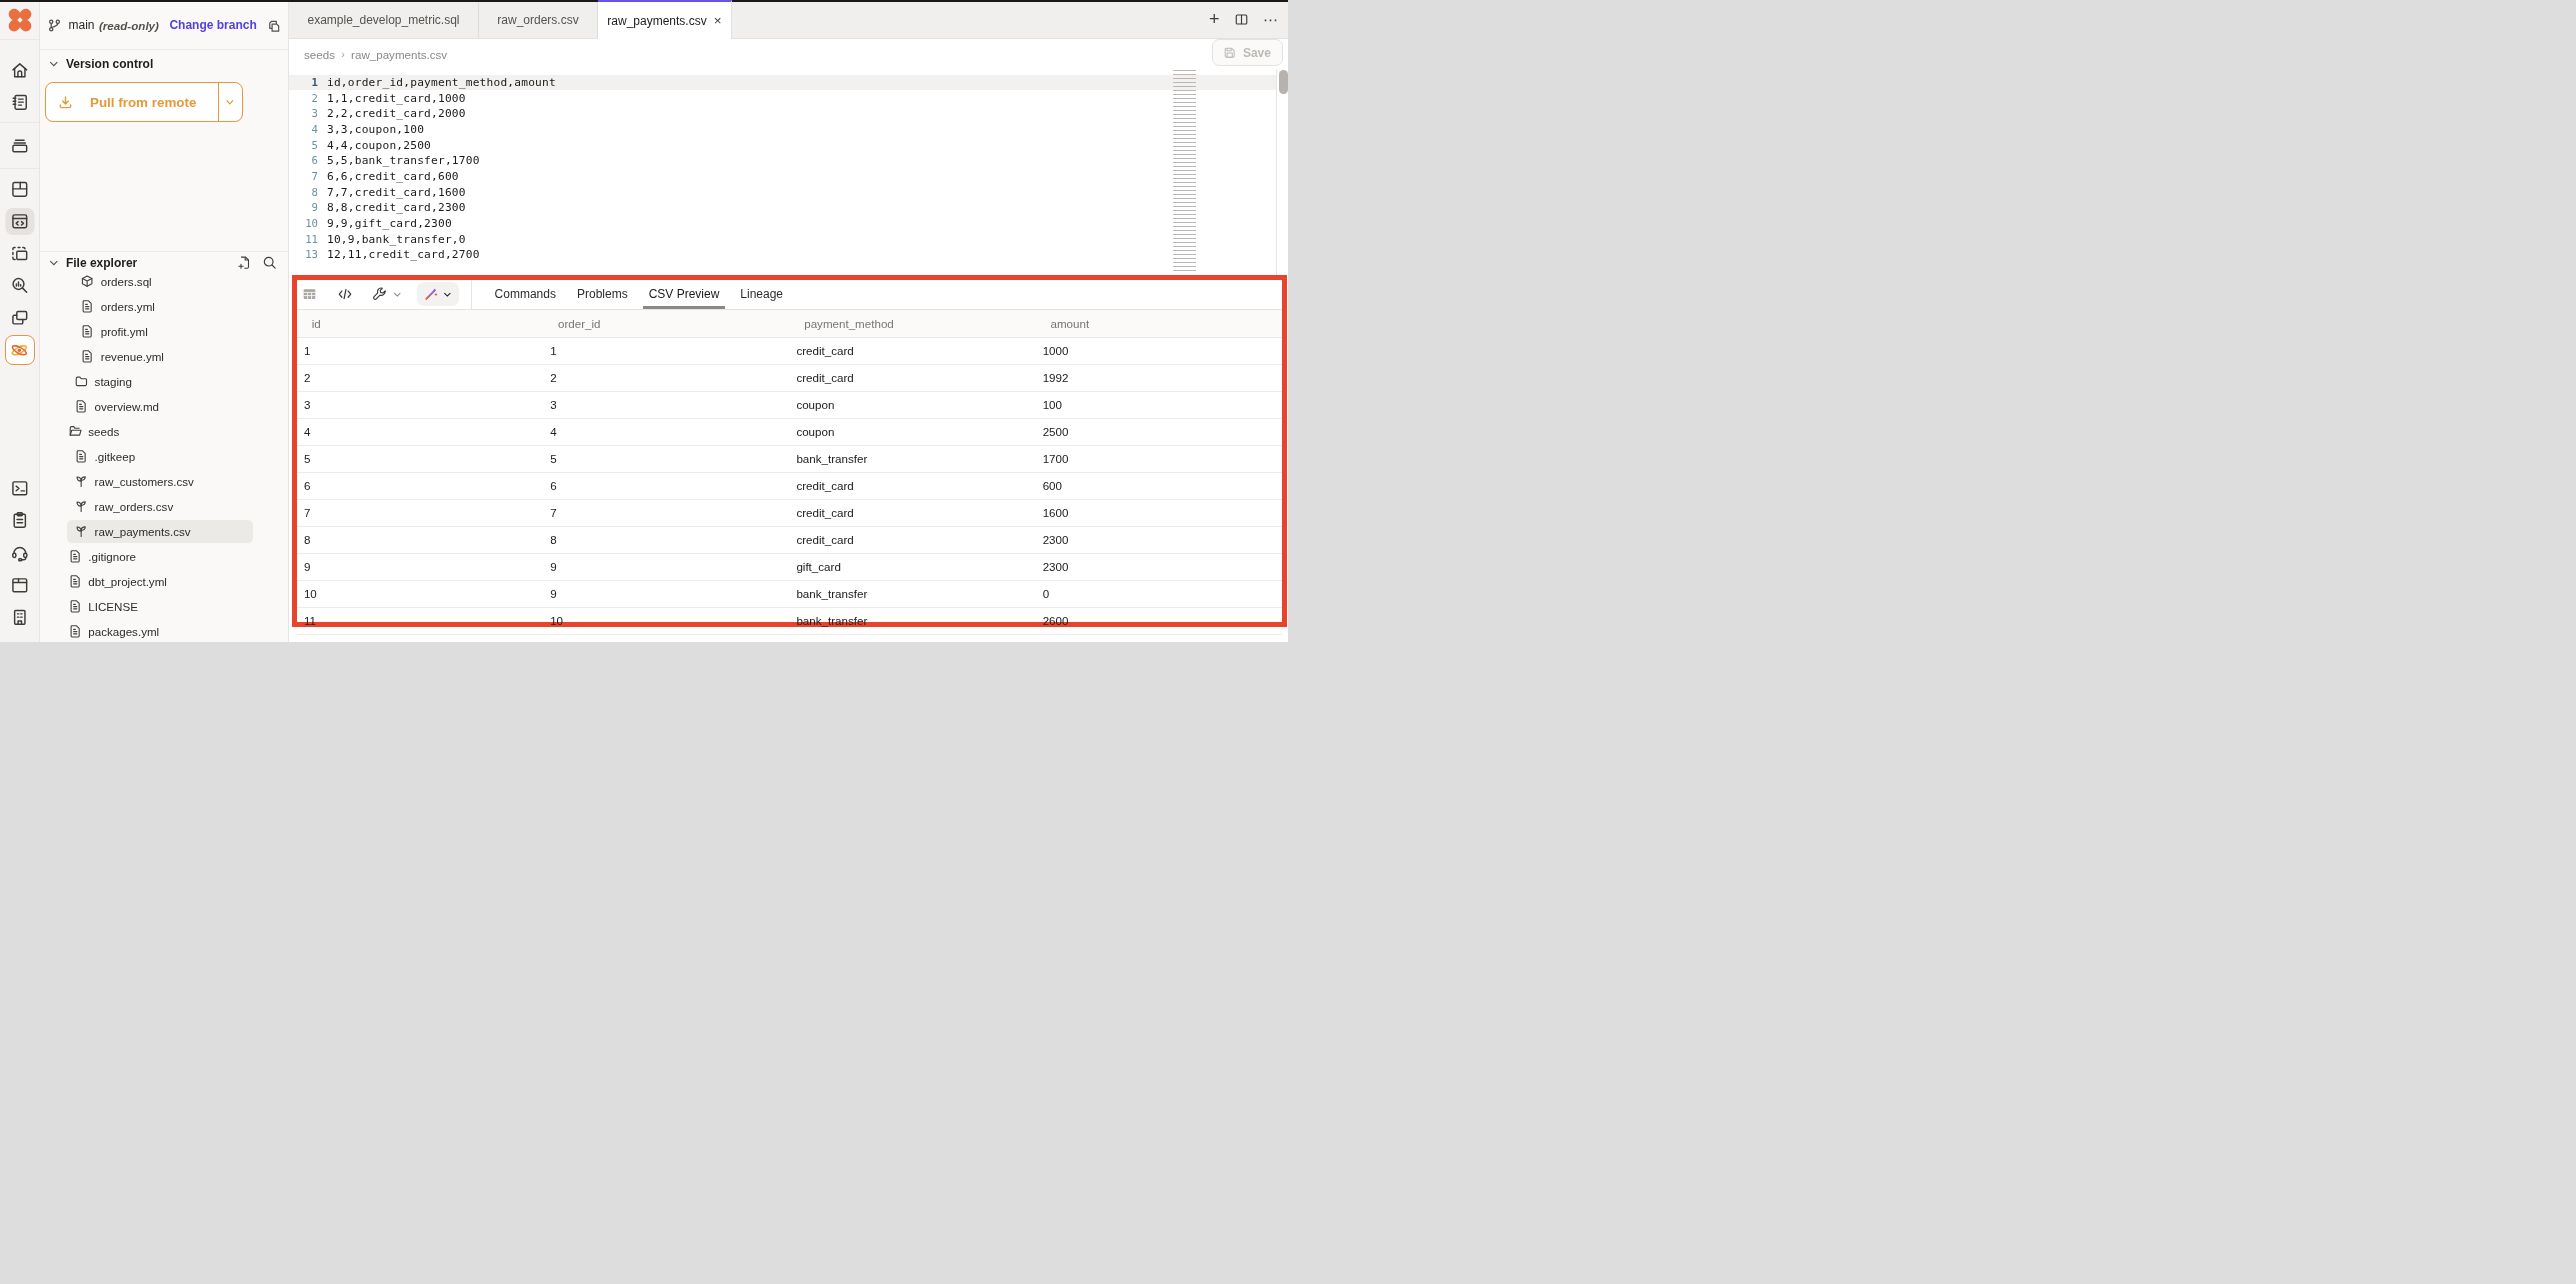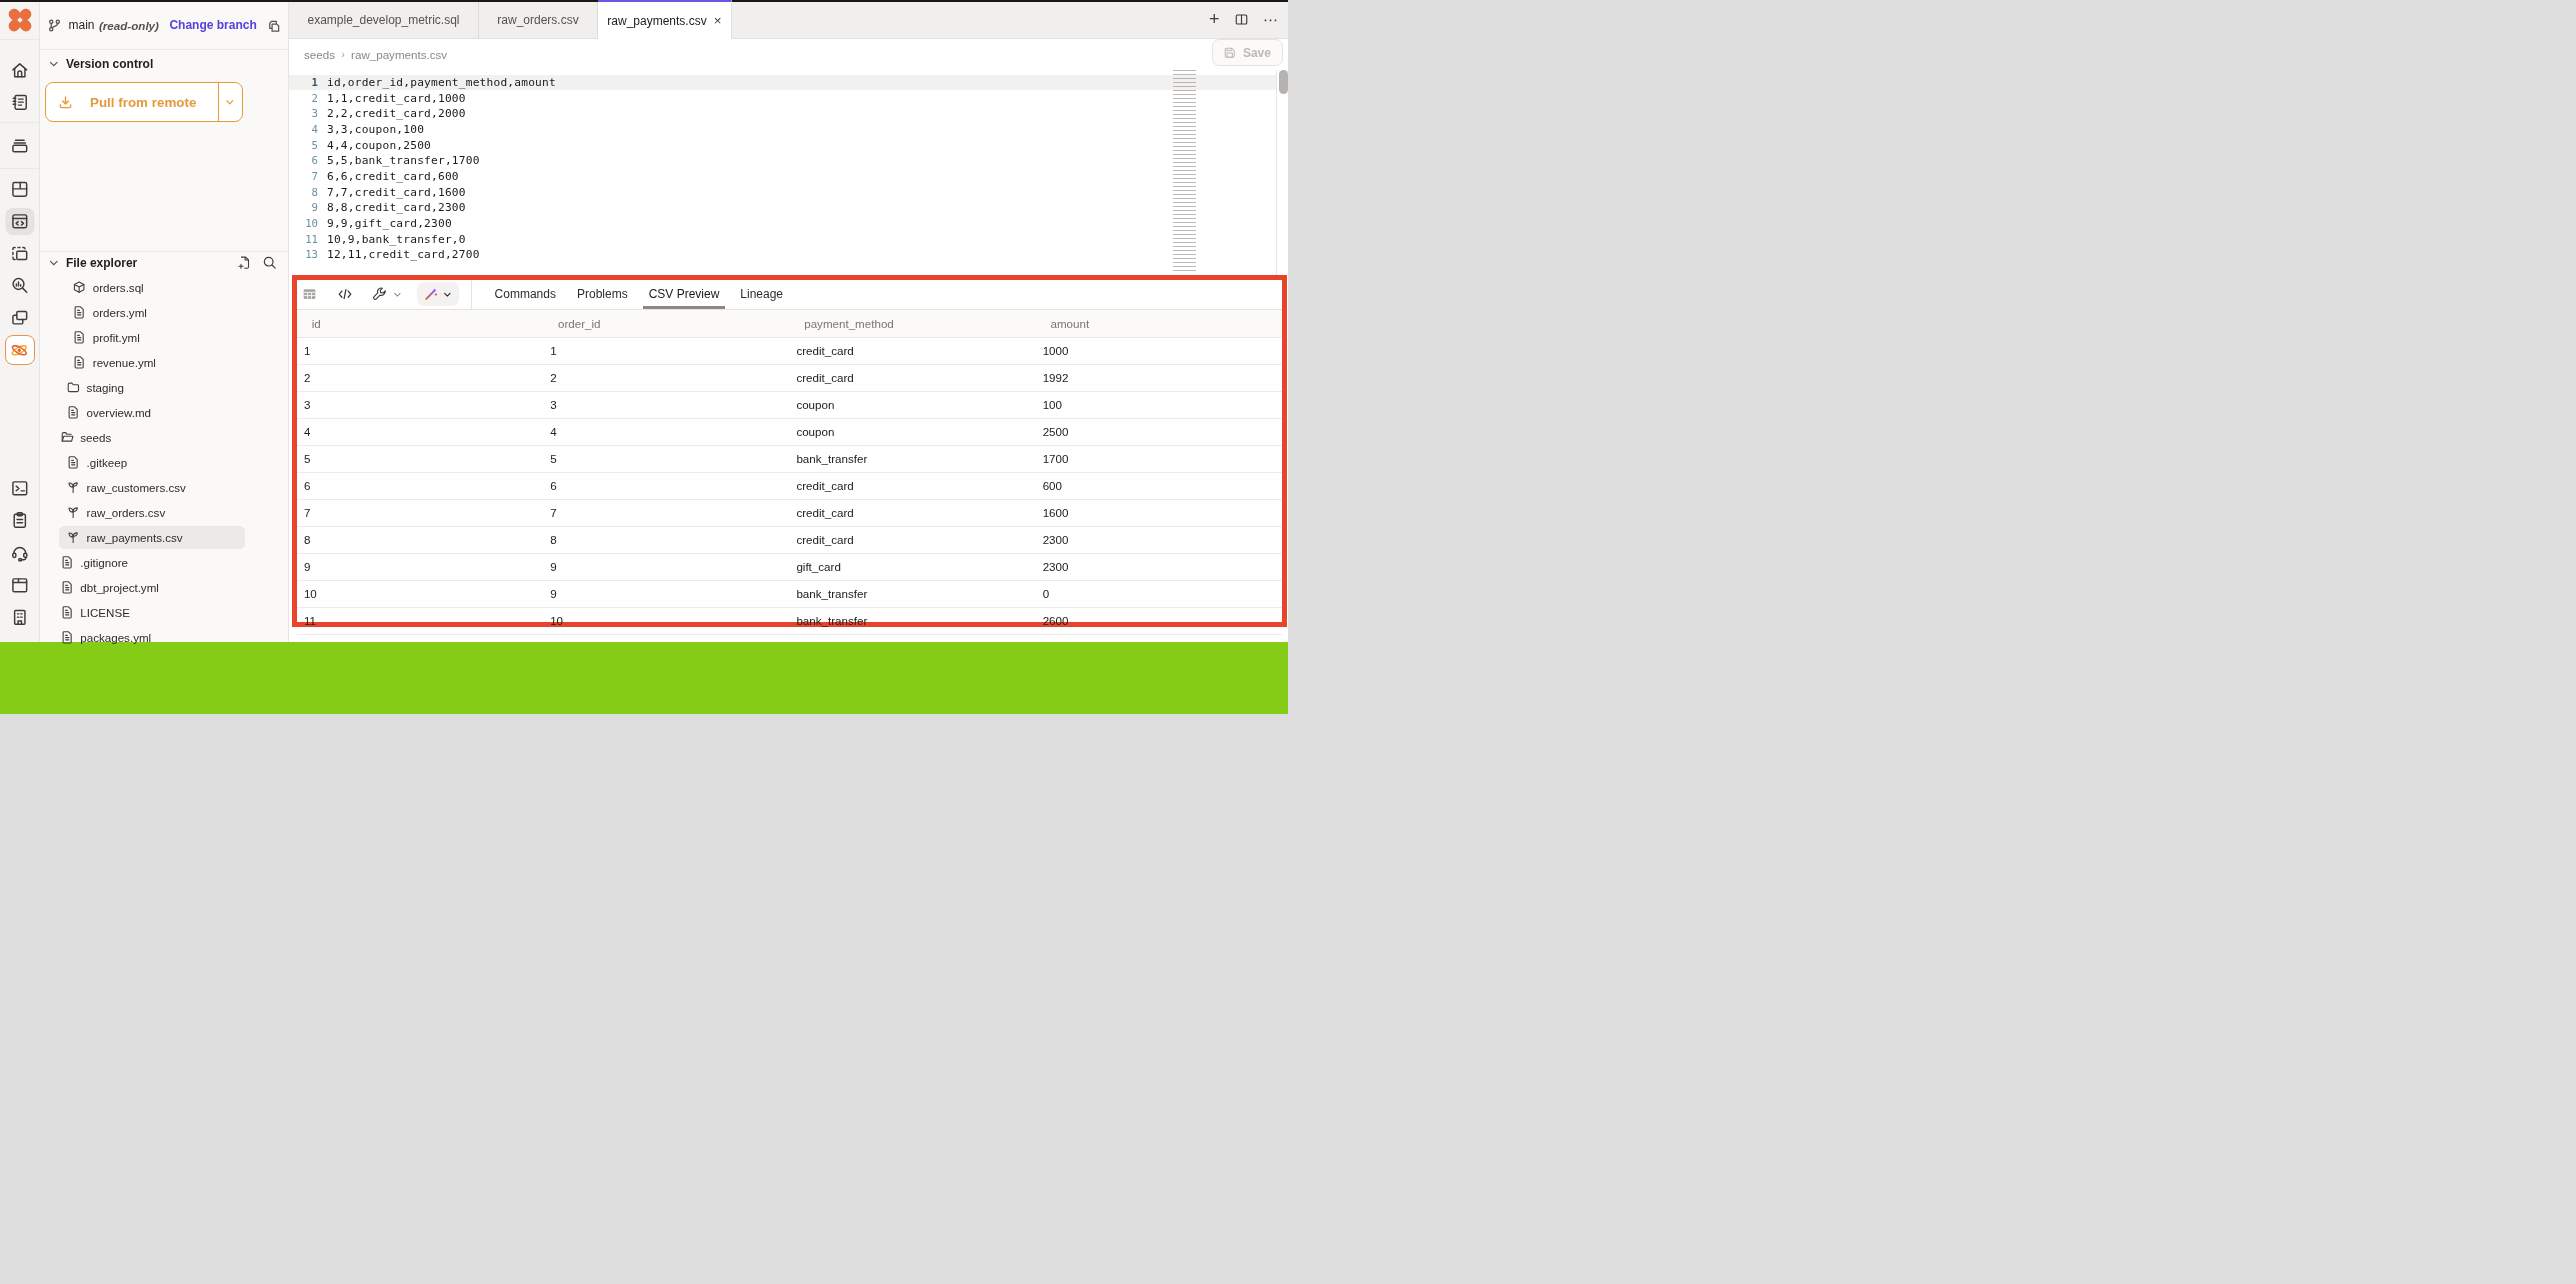--- a/index.html
+++ b/index.html
@@ -1,17 +1,17 @@
 <!DOCTYPE html>
 <html style="font-size:14.3px"><head>
 <meta charset="utf-8">
 <style>
   html,body{margin:0;padding:0;background:#ddd;font-family:"Liberation Sans",sans-serif;}
   *{box-sizing:border-box;}
-  .win{position:relative;width:1288px;height:714px;background:#84cc16;overflow:hidden;color:#201e1c;}
+  .win{position:relative;width:1288px;height:642px;background:#22c55e;overflow:hidden;color:#201e1c;}
   .topline{position:absolute;left:0;top:0;width:100%;height:1.8px;background:#1a1918;z-index:30;}
 
   
   .abar{position:absolute;left:0;top:0;width:40px;height:642px;background:#f5f4f2;border-right:0.9px solid #e7e5e2;z-index:5;}
   .ab-logo{position:absolute;left:0;top:1.8px;width:39px;height:38px;display:flex;align-items:center;justify-content:center;border-bottom:0.9px solid #eae8e5;}
   .ab-div{position:absolute;left:0;width:39px;height:0.9px;background:#eae8e5;}
   .ab-btn{position:absolute;left:50%;transform:translateX(-50%);width:29px;height:27px;display:flex;align-items:center;justify-content:center;color:#3e3b38;border-radius:7.2px;cursor:pointer;}
   .ab-btn svg{width:20.6px;height:20.6px;}
   .ab-btn.active{background:#e5e2df;}
   .ab-btn.accent{width:30px;height:30px;border:1.3px solid #e8924a;border-radius:8px;background:#fff;}
@@ -25,21 +25,21 @@
   .br-link{font-size:12px;font-weight:700;color:#5341e0;margin-left:auto;cursor:pointer;}
   .br-copy{color:#55524e;margin-left:9px;cursor:pointer;display:flex;}
   .sec-head{position:absolute;left:8px;display:flex;align-items:center;gap:6.3px;font-size:12px;font-weight:700;color:#201e1c;}
   .chev{color:#55524e;display:flex;}
   .pullbtn{position:absolute;left:4.5px;top:82px;width:198px;height:40px;border:1.3px solid #e49a3a;border-radius:8px;background:#fff;display:flex;align-items:stretch;color:#e49a3a;cursor:pointer;}
   .pull-main{flex:1;display:flex;align-items:center;gap:17px;padding-left:12.5px;font-size:13.4px;font-weight:700;}
   .pull-arrow{width:24px;border-left:1.3px solid #e49a3a;display:flex;align-items:center;justify-content:center;}
   .sb-div{position:absolute;left:0;top:251px;width:100%;height:0.9px;background:#ebe9e6;}
   .fe-icons{position:absolute;top:255px;right:10.7px;display:flex;gap:11.6px;color:#3e3b38;}
   .fe-icons span{cursor:pointer;display:flex;}
-  .ftree{position:absolute;left:4px;top:269px;width:100%;margin-top:6px;}
+  .ftree{position:absolute;left:12px;top:269px;width:100%;}
   .ft-item{height:25px;display:flex;align-items:center;padding-right:47px;cursor:pointer;}
   .ft-in{flex:1;height:23px;display:flex;align-items:center;gap:6.3px;padding-left:7.2px;border-radius:5.4px;}
   .ft-item.sel .ft-in{background:#eceae7;}
   .ft-label{font-size:11.6px;color:#2e2c29;white-space:nowrap;}
   .ft-ico{display:flex;color:#43403d;flex:none;}
 
   
   .main{position:absolute;left:289px;top:0;width:999px;height:642px;background:#fff;}
   .tabstrip{position:absolute;left:0;top:0;width:100%;height:39px;background:#f0efed;border-bottom:0.9px solid #e3e1de;display:flex;}
   .tab{height:39px;display:flex;align-items:center;justify-content:center;gap:7.2px;font-size:12px;color:#55524e;border-right:0.9px solid #dedcd9;cursor:pointer;padding:0 9px;}

